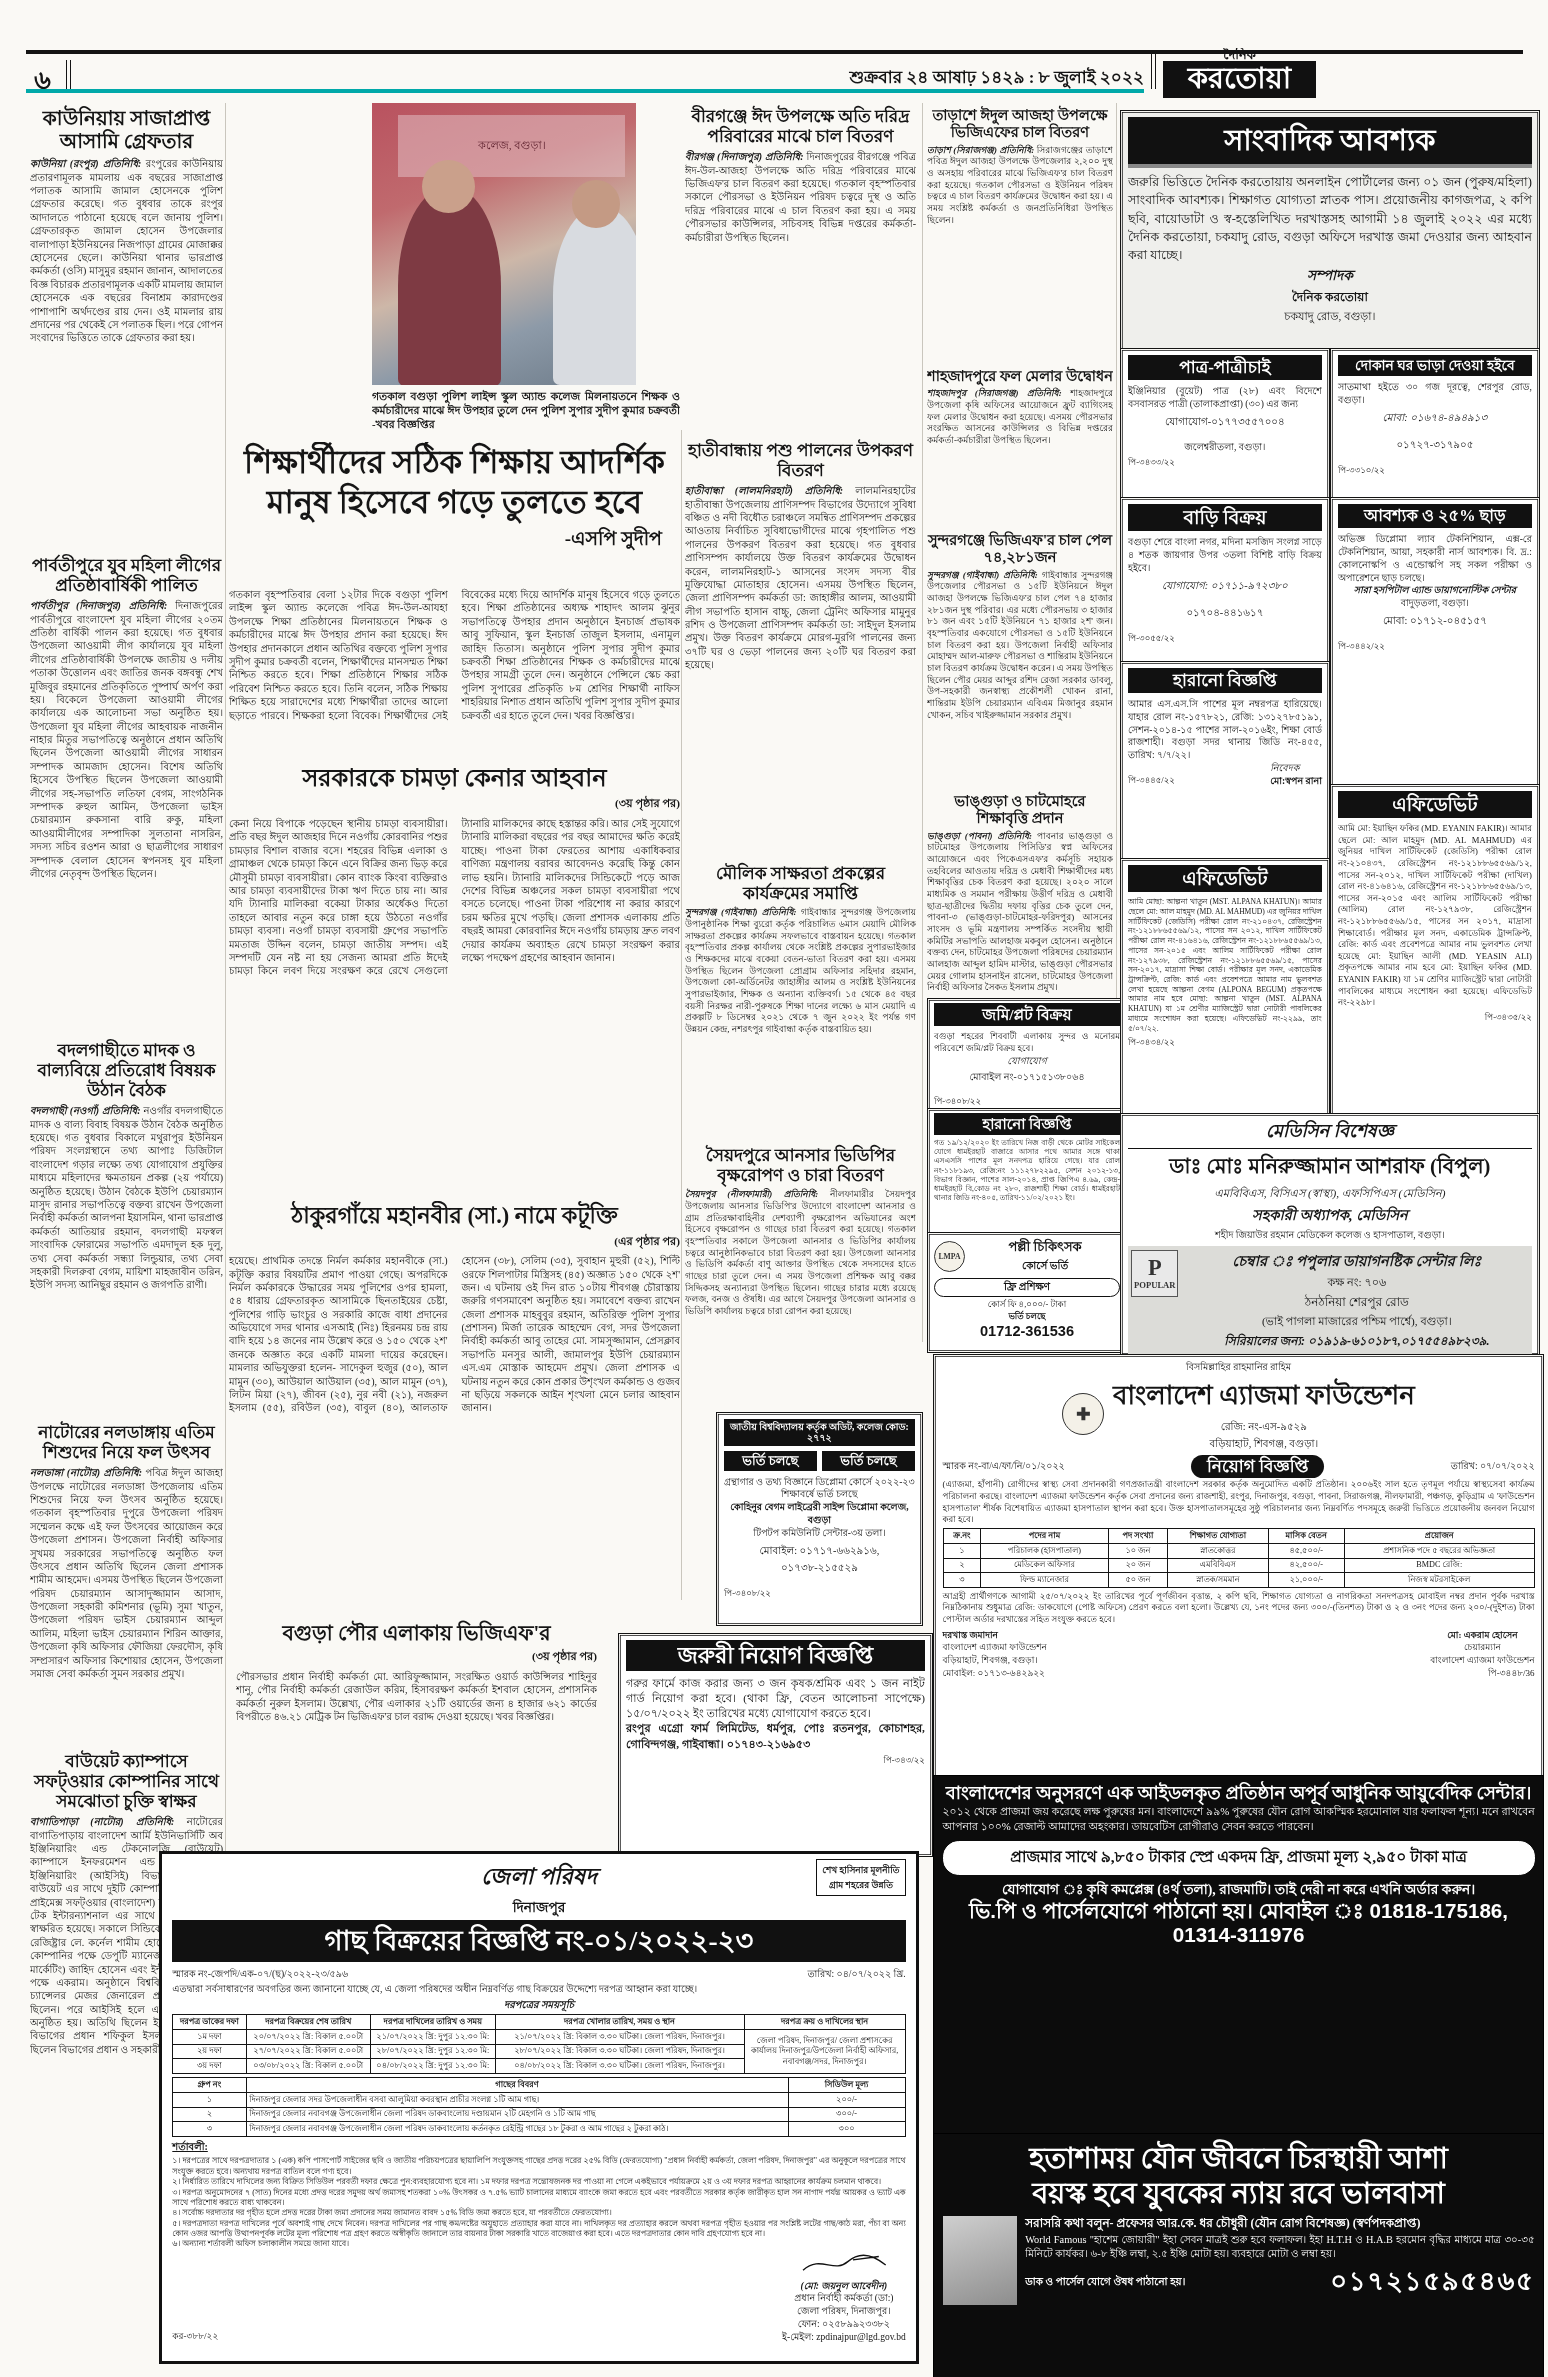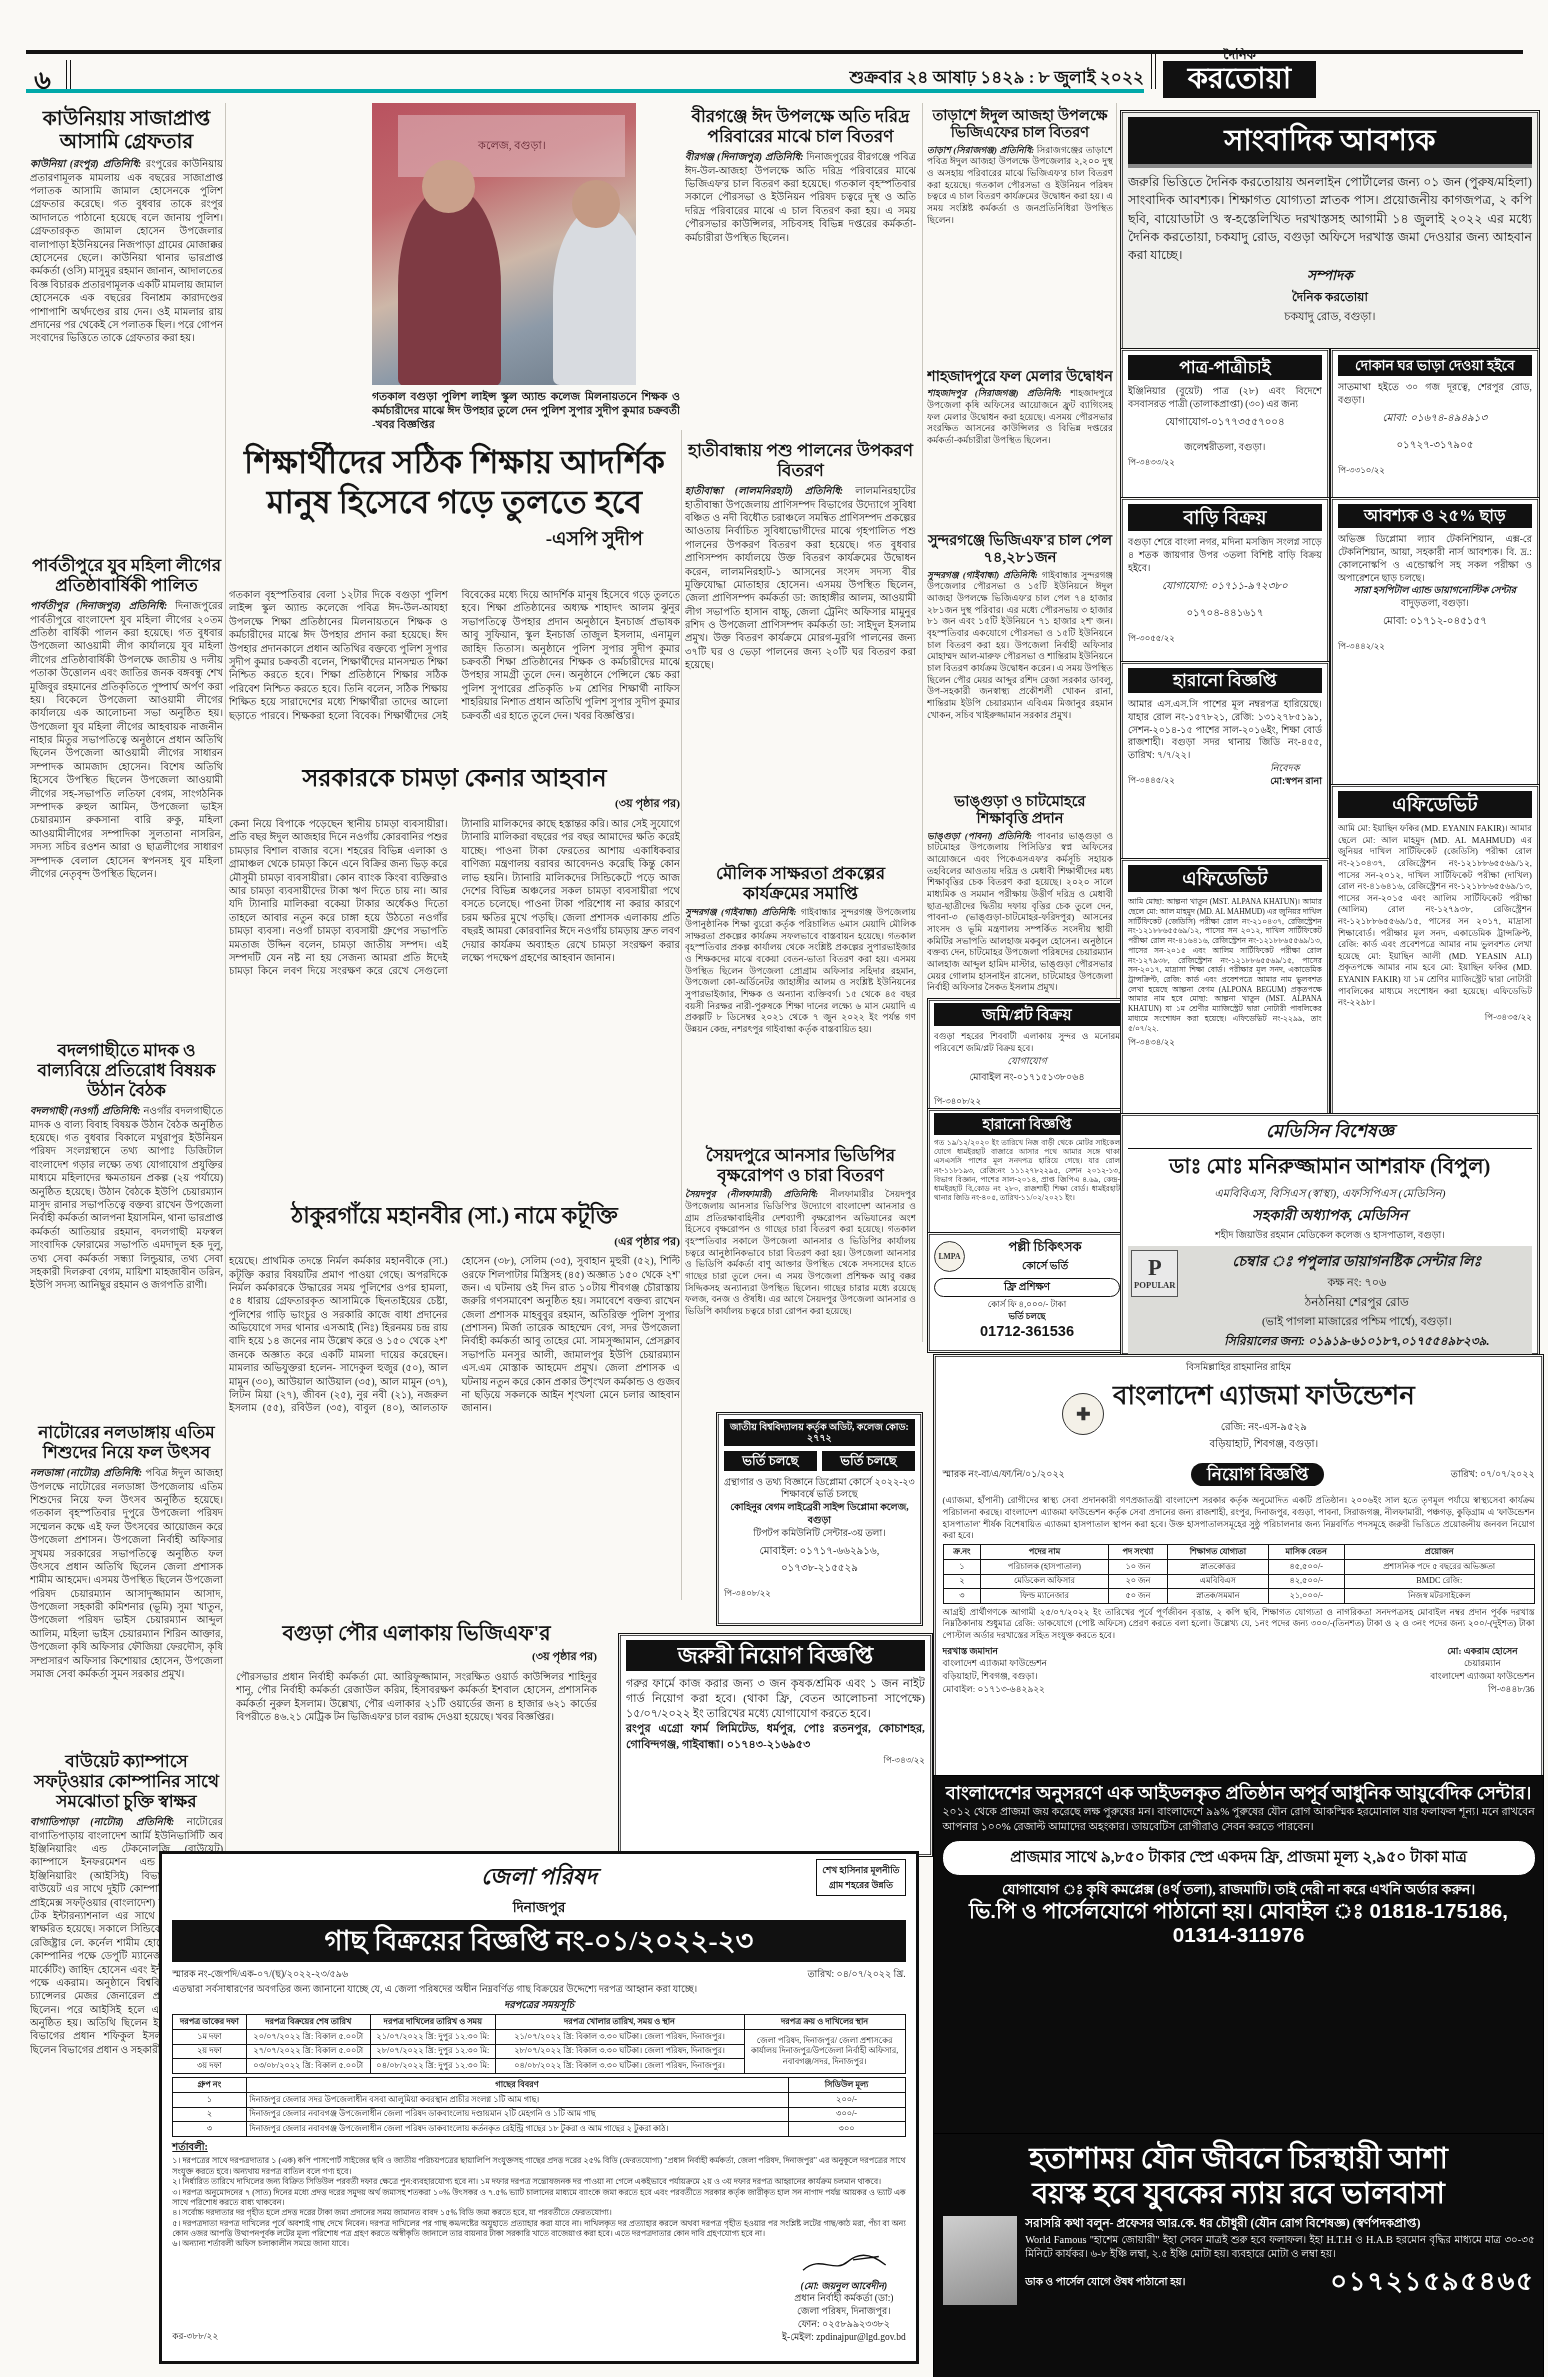--- a/index.html
+++ b/index.html
@@ -11,21 +11,21 @@
   .vline{position:absolute;width:0.9px;background:#c9c6bd;}
   .pageno{font-size:26px;font-weight:bold;}
   .dbar{border-left:0.9px solid #141414;border-right:0.9px solid #141414;width:2.6px;height:29px;display:inline-block;}
   .dateline-top{font-size:17px;font-weight:bold;text-align:right;}
   .mast{background:#111;color:#fff;text-align:center;font-weight:800;font-size:29px;line-height:1.05;padding:1.7px 6.9px 5.2px;}
   .mast-small{font-size:13px;font-weight:800;text-align:center;line-height:1;}
   .art h3{margin:1.7px 0 3.4px;text-align:center;font-weight:800;line-height:1.18;}
   .h-a{font-size:20px;}
   .h-b{font-size:17px;}
   .h-main{font-size:32px;margin:0 0 1.7px;text-align:center;font-weight:800;line-height:1.25;}
-  .byline{font-size:19px;font-weight:800;text-align:right;padding-right:37px;}
+  .byline{font-size:19px;font-weight:800;text-align:right;padding-right:18px;}
   .cont{font-size:11.2px;text-align:right;margin:0 0 2.6px;font-weight:bold;}
   .body{font-size:10px;line-height:1.34;text-align:justify;margin:0;}
   .body-sm{font-size:9px;line-height:1.3;text-align:justify;margin:0;}
   .dl{font-weight:bold;font-style:italic;}
   .cols2{column-count:2;column-gap:13.8px;}
   .adbox{border:1.7px solid #141414;box-shadow:0 0 0 0.9px #faf9f5 inset,0 0 0 1.7px #141414 inset;background:#fff;padding:6px 6.9px;}
   .adbar{background:#111;color:#fff;text-align:center;font-weight:800;padding:2.6px 1.7px;margin:0 0 5.2px;line-height:1.15;}
   .adbody{font-size:9.5px;line-height:1.35;text-align:justify;margin:0;}
   .adcenter{text-align:center;}
   .ref{font-size:8.6px;margin-top:2.6px;}
@@ -303,21 +303,21 @@
     <div style="display:flex;align-items:center;gap:8.6px;justify-content:center">
       <div class="crest">✚</div>
       <div>
         <div class="adcenter" style="font-weight:800;font-size:26px">বাংলাদেশ এ্যাজমা ফাউন্ডেশন</div>
         <div class="adcenter" style="font-size:10.3px">রেজি: নং-এস-৯৫২৯</div>
         <div class="adcenter" style="font-size:10.3px">বড়িয়াহাট, শিবগঞ্জ, বগুড়া।</div>
       </div>
     </div>
     <div style="display:flex;justify-content:space-between;align-items:center;margin:1.7px 0">
       <div style="font-size:9.5px">স্মারক নং-বা/এ/ফা/নি/০১/২০২২</div>
-      <div class="adbar" style="font-size:17px;border-radius:12px;padding:1.7px 15.5px;margin:8px">নিয়োগ বিজ্ঞপ্তি</div>
+      <div class="adbar" style="font-size:17px;border-radius:12px;padding:1.7px 15.5px;margin:0">নিয়োগ বিজ্ঞপ্তি</div>
       <div style="font-size:9.5px">তারিখ: ০৭/০৭/২০২২</div>
     </div>
     <p class="adbody" style="font-size:8.6px">(এ্যাজমা, হাঁপানী) রোগীদের স্বাস্থ্য সেবা প্রদানকারী গণপ্রজাতন্ত্রী বাংলাদেশ সরকার কর্তৃক অনুমোদিত একটি প্রতিষ্ঠান। ২০০৬ইং সাল হতে তৃণমূল পর্যায়ে স্বাস্থ্যসেবা কার্যক্রম পরিচালনা করছে। বাংলাদেশ এ্যাজমা ফাউন্ডেশন কর্তৃক সেবা প্রদানের জন্য রাজশাহী, রংপুর, দিনাজপুর, বগুড়া, পাবনা, সিরাজগঞ্জ, নীলফামারী, পঞ্চগড়, কুড়িগ্রাম এ 'ফাউন্ডেশন হাসপাতাল' শীর্ষক বিশেষায়িত এ্যাজমা হাসপাতাল স্থাপন করা হবে। উক্ত হাসপাতালসমূহের সুষ্ঠু পরিচালনার জন্য নিম্নবর্ণিত পদসমূহে জরুরী ভিত্তিতে প্রয়োজনীয় জনবল নিয়োগ করা হবে।</p>
     <table class="tb" style="margin-top:2.6px">
       <tbody>
           <tr>
         <th>ক্র.নং</th>
         <th>পদের নাম</th>
         <th>পদ সংখ্যা</th>
         <th>শিক্ষাগত যোগ্যতা</th>

